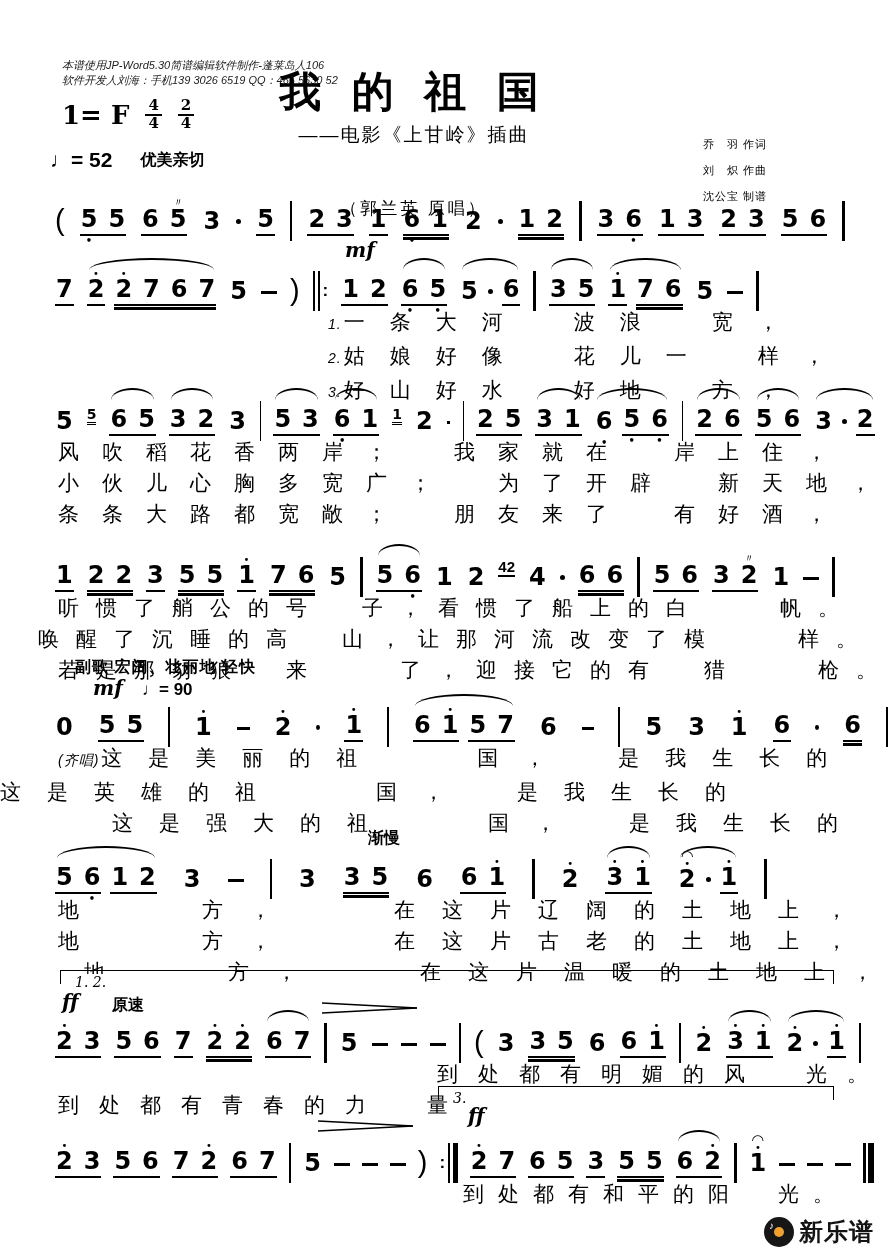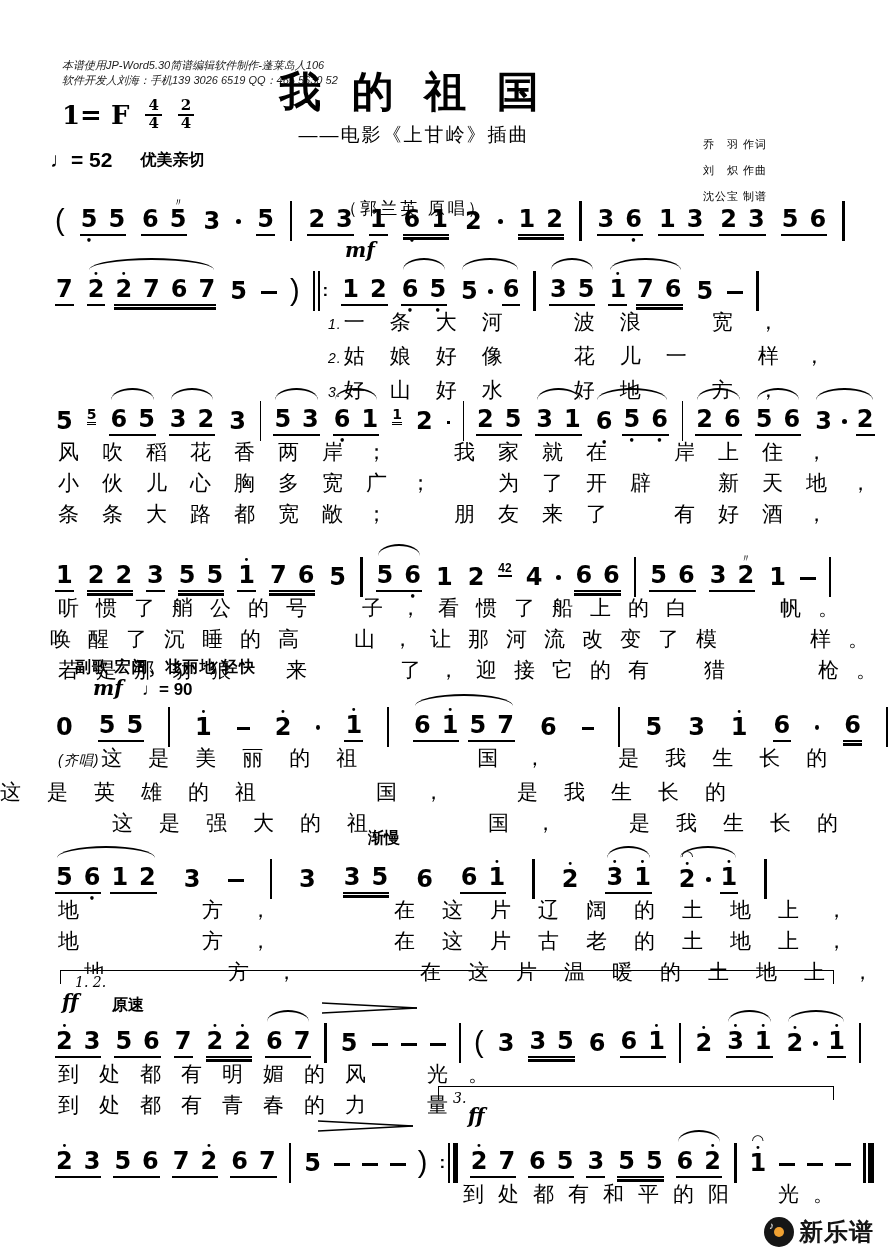--- a/index.html
+++ b/index.html
@@ -43,21 +43,21 @@
   .aug{width:5px;height:5px;border-radius:50%;background:#000;align-self:flex-end;margin-bottom:12px;}
   .sym{font-size:29px;line-height:32px;font-weight:500;}
   .bar{width:2.5px;height:40px;background:#000;align-self:flex-end;margin-bottom:-5px;}
   .rep{display:inline-flex;align-items:center;gap:2.5px;align-self:flex-end;margin-bottom:-5px;height:40px;}
   .bl{display:block;width:2.5px;height:40px;background:#000;}
   .dots{font-style:normal;font-weight:bold;font-size:17px;}
   .grace{font-family:"DejaVu Sans",sans-serif;font-weight:bold;font-size:14px;line-height:1.05;
          margin-bottom:13px;position:relative;}
   .gul2{border-bottom:1.2px solid #000;}
   .gul2::after{content:"";position:absolute;left:0;right:0;bottom:-3px;height:1.2px;background:#000;}
-  .meter{font-weight:bold;font-size:12px;line-height:1.1;margin-bottom:15px;border-bottom:2px solid #000;}
+  .meter{font-weight:bold;font-size:15px;line-height:1.1;margin-bottom:15px;border-bottom:2px solid #000;}
   .lyric{font-size:21px;line-height:31px;font-weight:500;white-space:pre;}
   .pre{font-size:14px;font-style:italic;letter-spacing:1px;margin-right:2px;}
   
   .ann{position:absolute;white-space:nowrap;}
   .dyn{font-family:"DejaVu Serif",serif;font-style:italic;font-weight:bold;font-size:20px;}
   .plain,.slow{font-size:16px;font-weight:600;}
   .chorus{font-size:16px;font-weight:600;letter-spacing:1px;}
   .tempo2{font-size:17px;font-weight:bold;}
   .volta{border:1.6px solid #000;border-bottom:none;height:13px;}
   .volta span{font-family:"DejaVu Serif",serif;font-style:italic;font-size:14px;
@@ -342,21 +342,21 @@
             <span class="nt">3</span>
             <span class="nt">2<i class="ab">
                 <b class="gorn">〃</b>
               </i></span>
           </span>
           <span class="nt">1</span>
           <span class="dash"></span>
           <span class="bar"></span>
         </div>
         <div class="lyric" style="padding-left: 58px; letter-spacing: 17px;">听惯了艄公的号　子，看惯了船上的白　　帆。</div>
-        <div class="lyric" style="padding-left: 50px; letter-spacing: 17px;">唤醒了沉睡的高　山，让那河流改变了模　　样。</div>
+        <div class="lyric" style="padding-left: 38px; letter-spacing: 17px;">唤醒了沉睡的高　山，让那河流改变了模　　样。</div>
         <div class="lyric" style="padding-left: 58px; letter-spacing: 17px;">若是那豺狼　来　　了，迎接它的有　猎　　枪。</div>
       </div>
       <div class="system" style="top: 698px;">
         <div class="notes" style="padding-left: 55px; gap: 24px;">
           <span class="nt">0</span>
           <span class="grp ul1">
             <span class="nt">5</span>
             <span class="nt">5</span>
           </span>
           <span class="bar"></span>
@@ -528,21 +528,21 @@
               </i></span>
             <span class="aug"></span>
             <span class="grp ul1">
               <span class="nt">1<i class="ab">
                   <b class="gdot">•</b>
                 </i></span>
             </span>
           </span>
           <span class="bar"></span>
         </div>
-        <div class="lyric" style="padding-left: 58px; letter-spacing: 20px;">到处都有明媚的风　光。</div>
+        <div class="lyric" style="padding-left: 58px; letter-spacing: 20px; text-align: right;">到处都有明媚的风　光。</div>
         <div class="lyric" style="padding-left: 58px; letter-spacing: 20px;">到处都有青春的力　量。</div>
       </div>
       <div class="system" style="top: 1134px;">
         <div class="notes" style="padding-left: 55px; gap: 12px;">
           <span class="grp ul1">
             <span class="nt">2<i class="ab">
                 <b class="gdot">•</b>
               </i></span>
             <span class="nt">3</span>
           </span>

